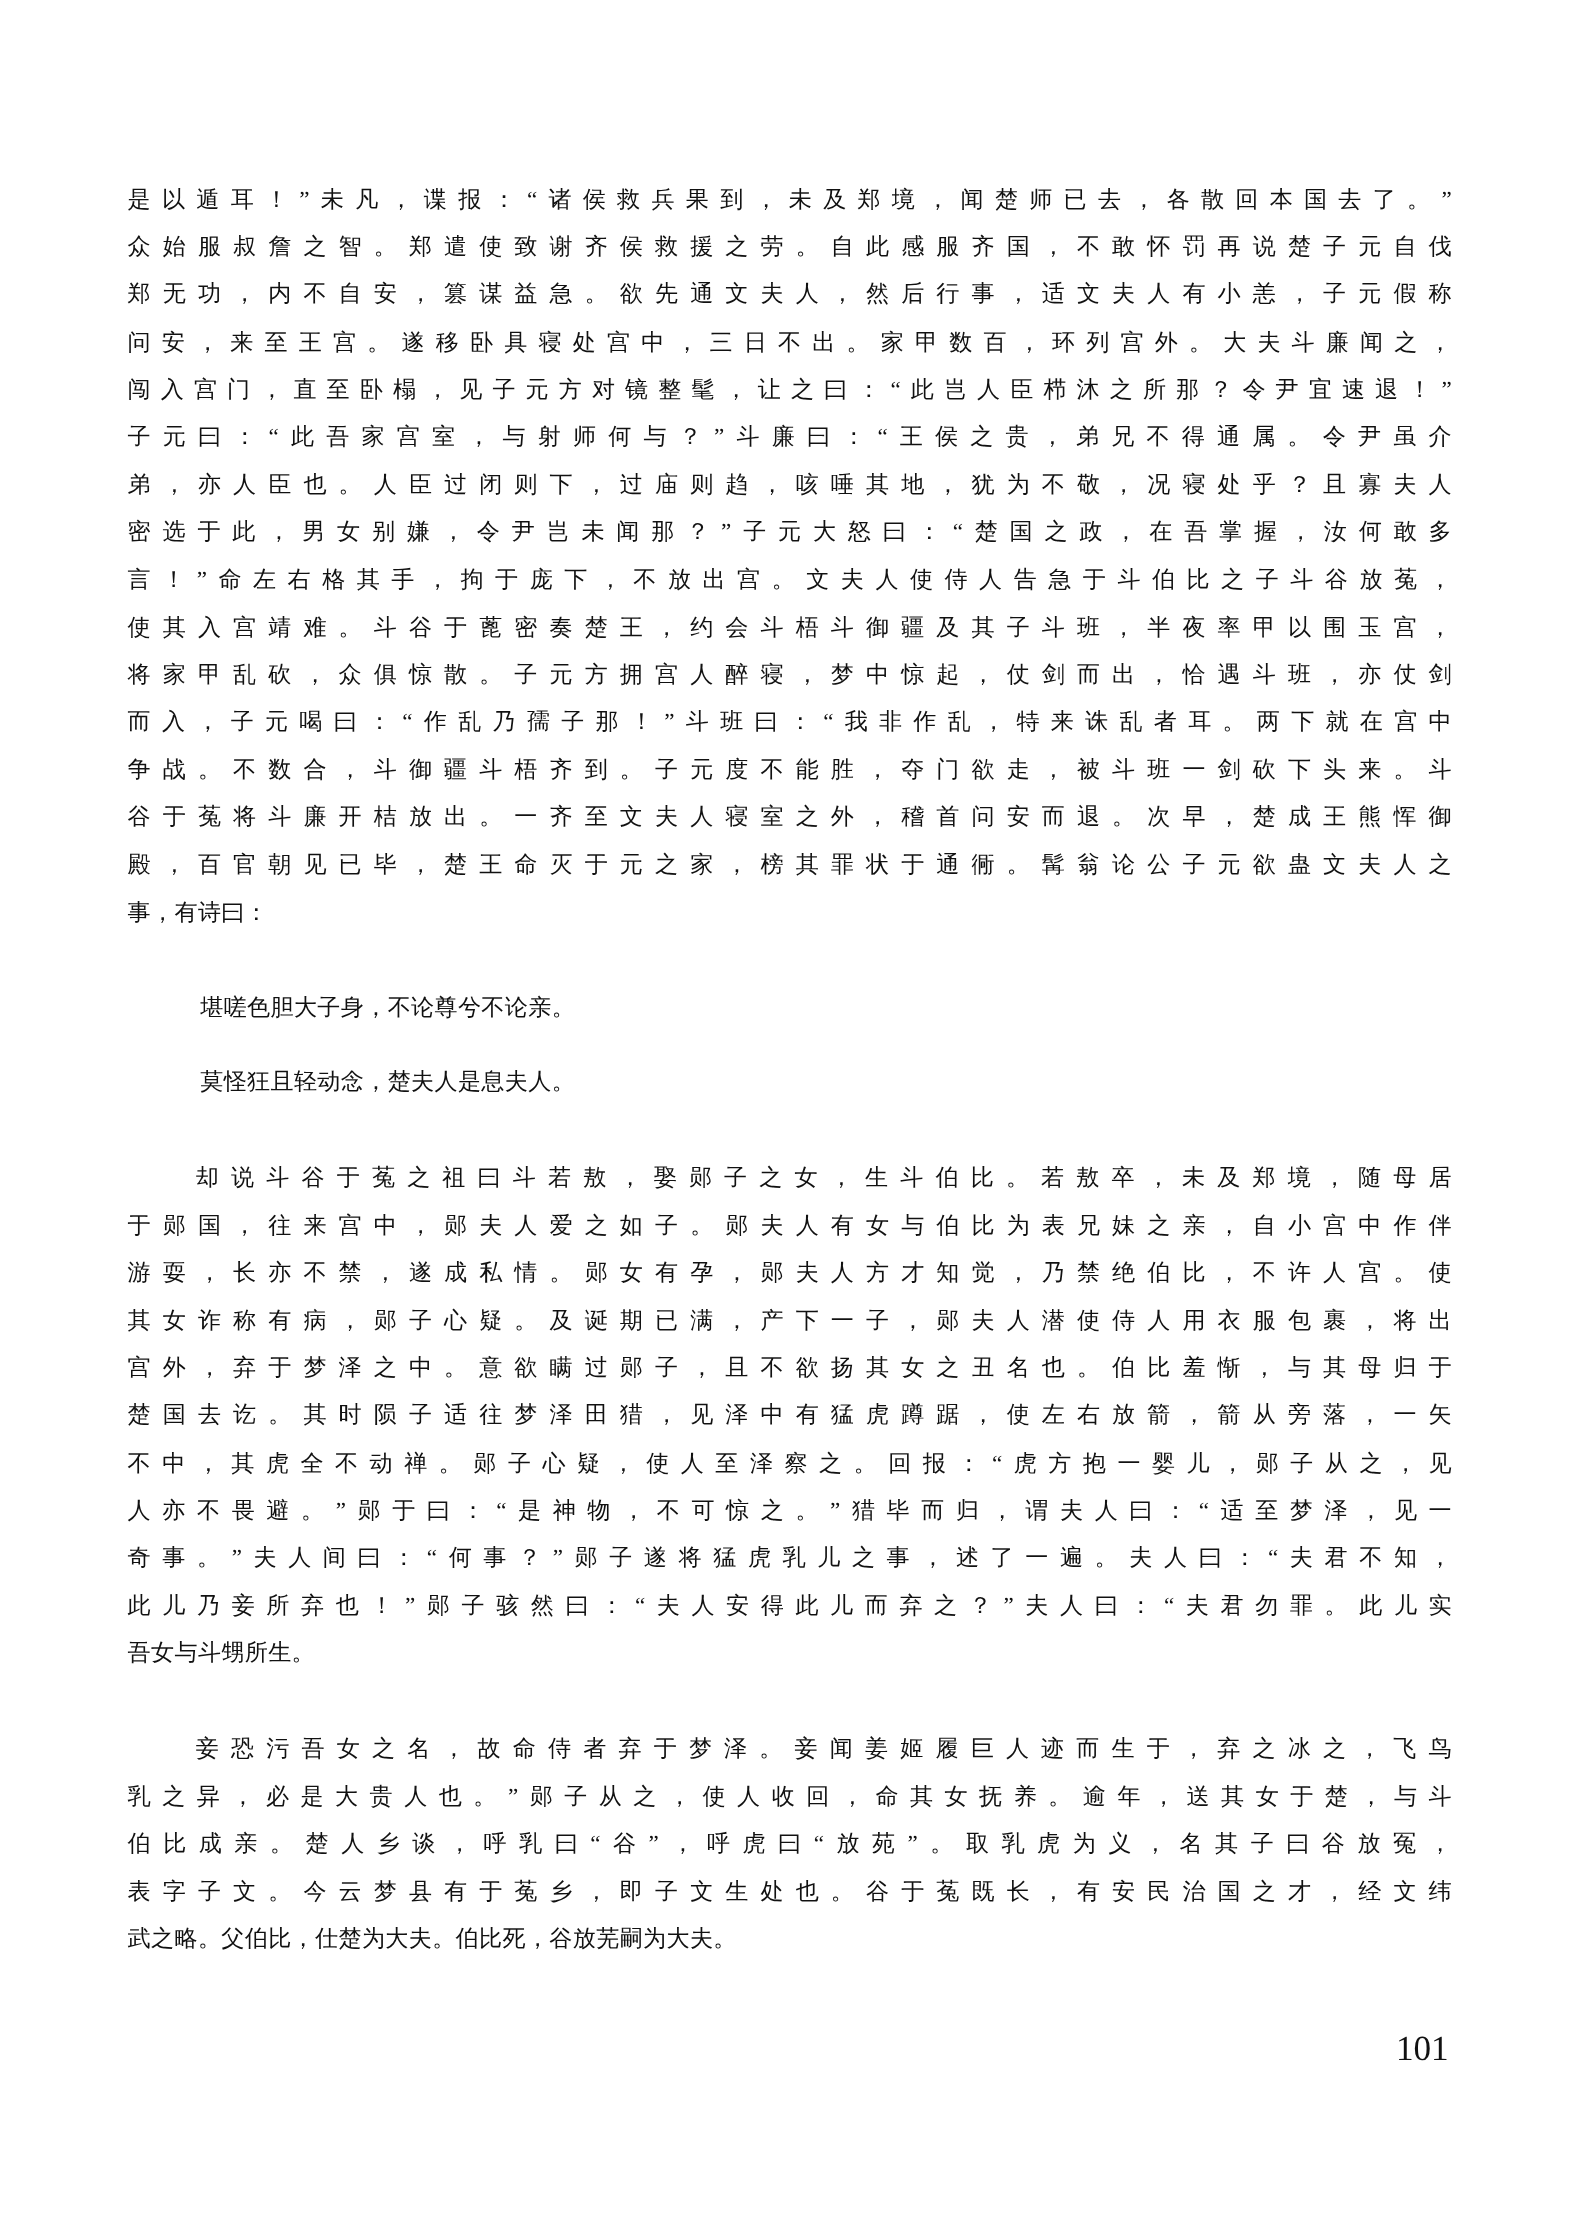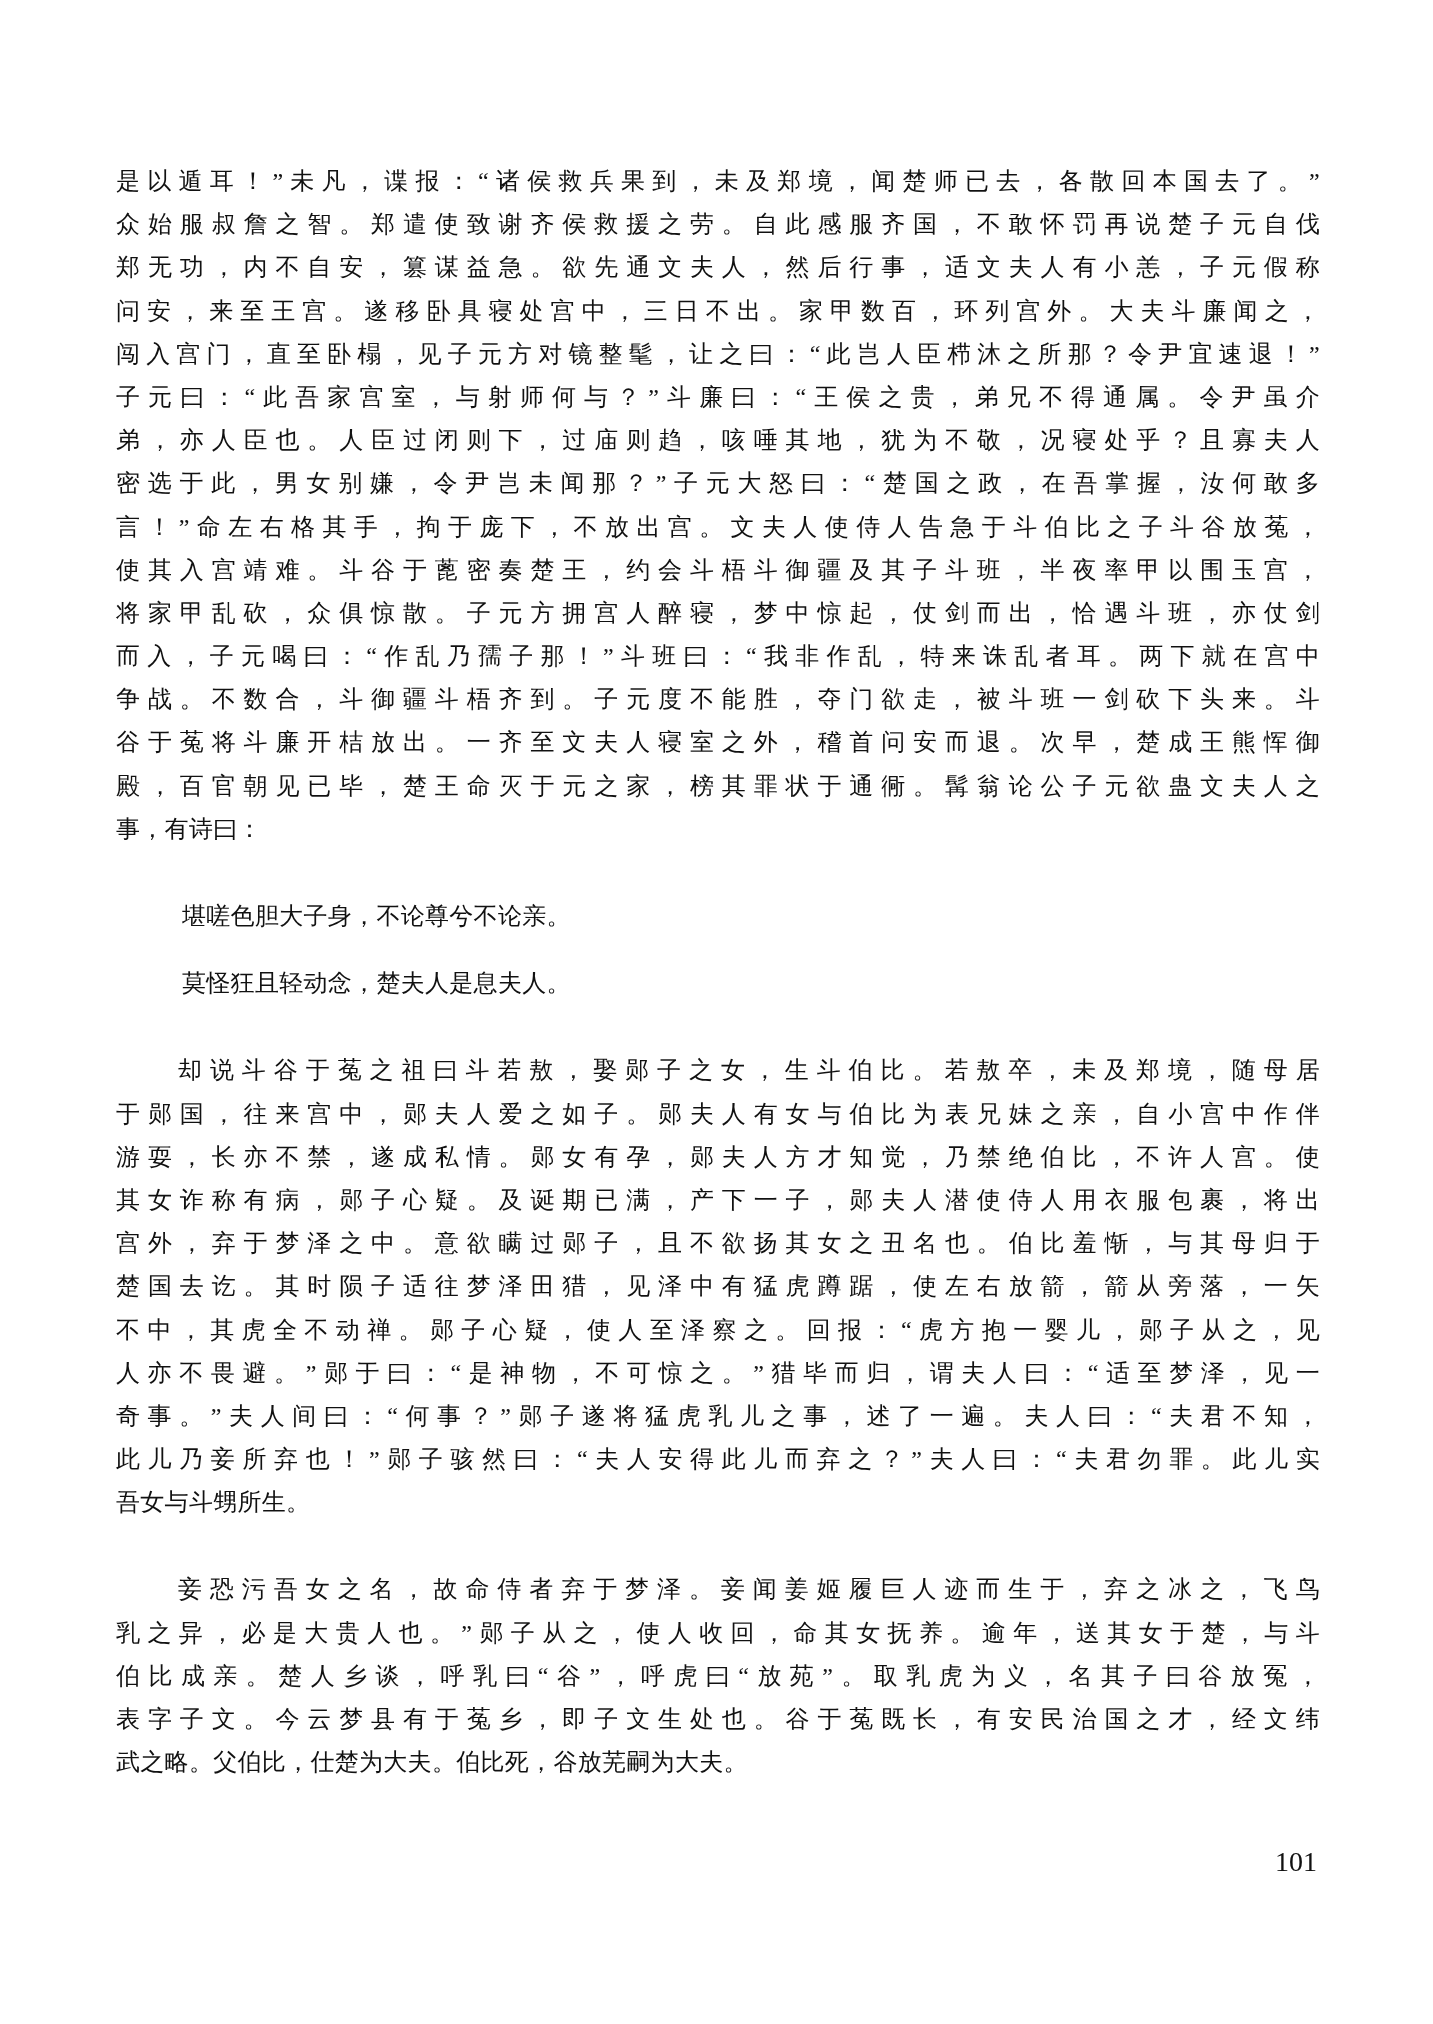--- a/index.html
+++ b/index.html
@@ -16,21 +16,21 @@
   }
   .text-block{
     position:absolute;
     left:116px;
     top:160px;
     width:1204px;
   }
   .block{margin:0;padding:0;}
   .block + .block{margin-top:44px;}
   .line{
-    font-size:24px;
+    font-size:21px;
     line-height:43.2px;
     height:43.2px;
     white-space:nowrap;
     text-align:justify;
     text-align-last:justify;
     text-justify:inter-character;
     letter-spacing:0.3px;
   }
   .line.short{
     text-align:left;
@@ -42,21 +42,21 @@
   .poem .line{
     padding-left:66px;
     text-align:left;
     text-align-last:left;
     margin-top:24px;
   }
   .page-number{
     position:absolute;
     top:1846px;
     right:116px;
-    font-size:28px;
+    font-size:32px;
     line-height:32px;
     color:#111111;
   }
 </style>
 </head>
 <body>
 
 <div class="page">
   <div class="text-block">
       <div class="block body">

